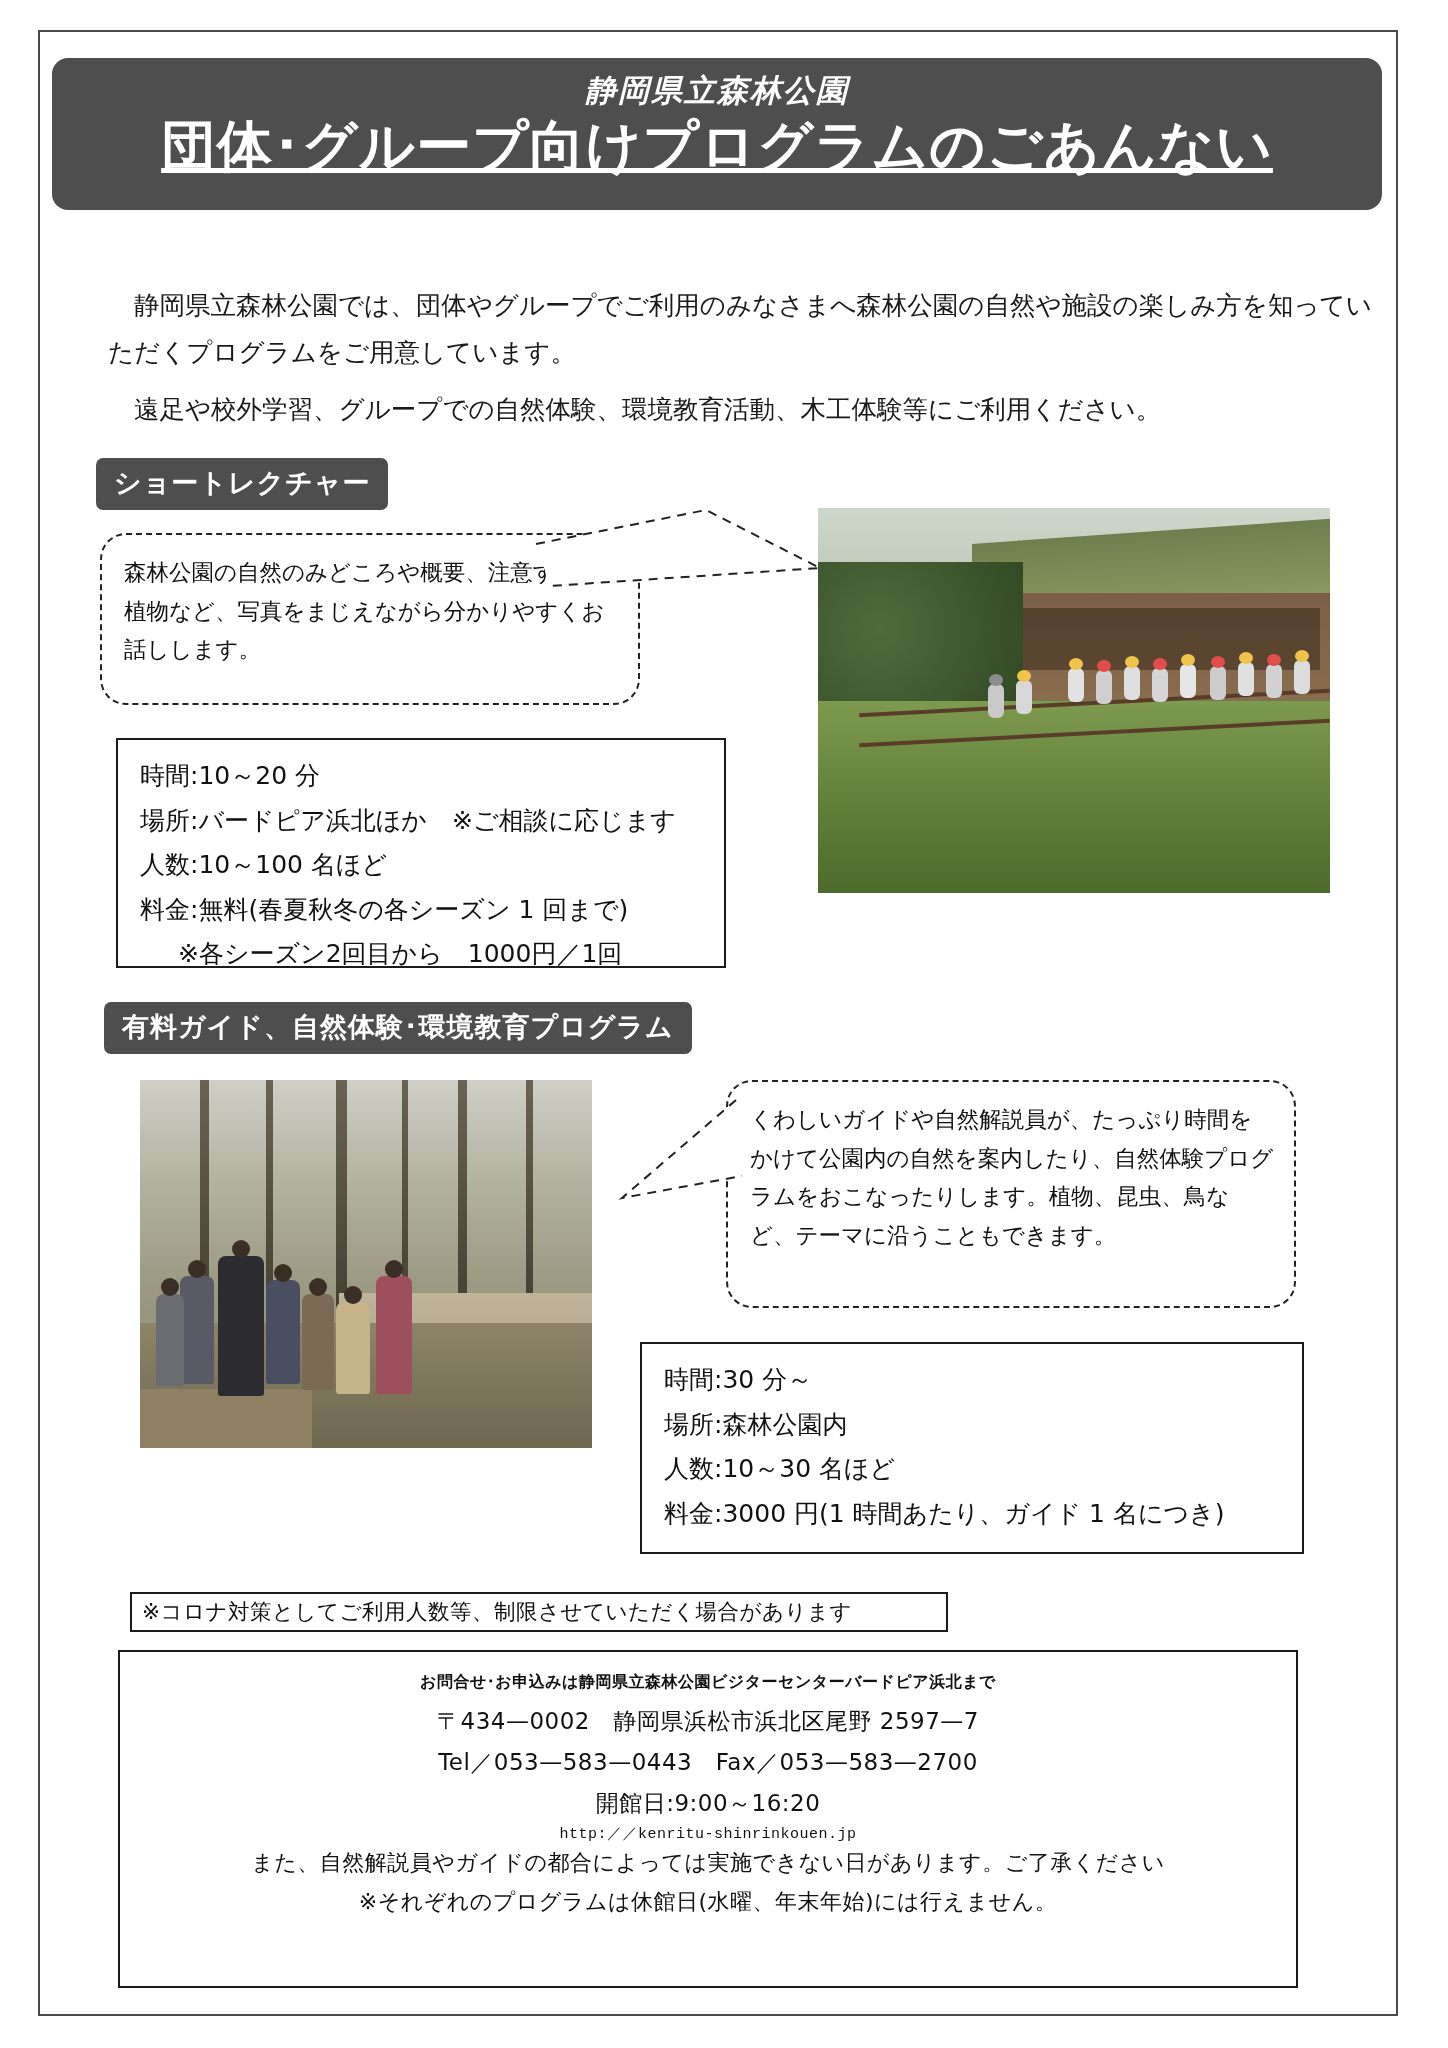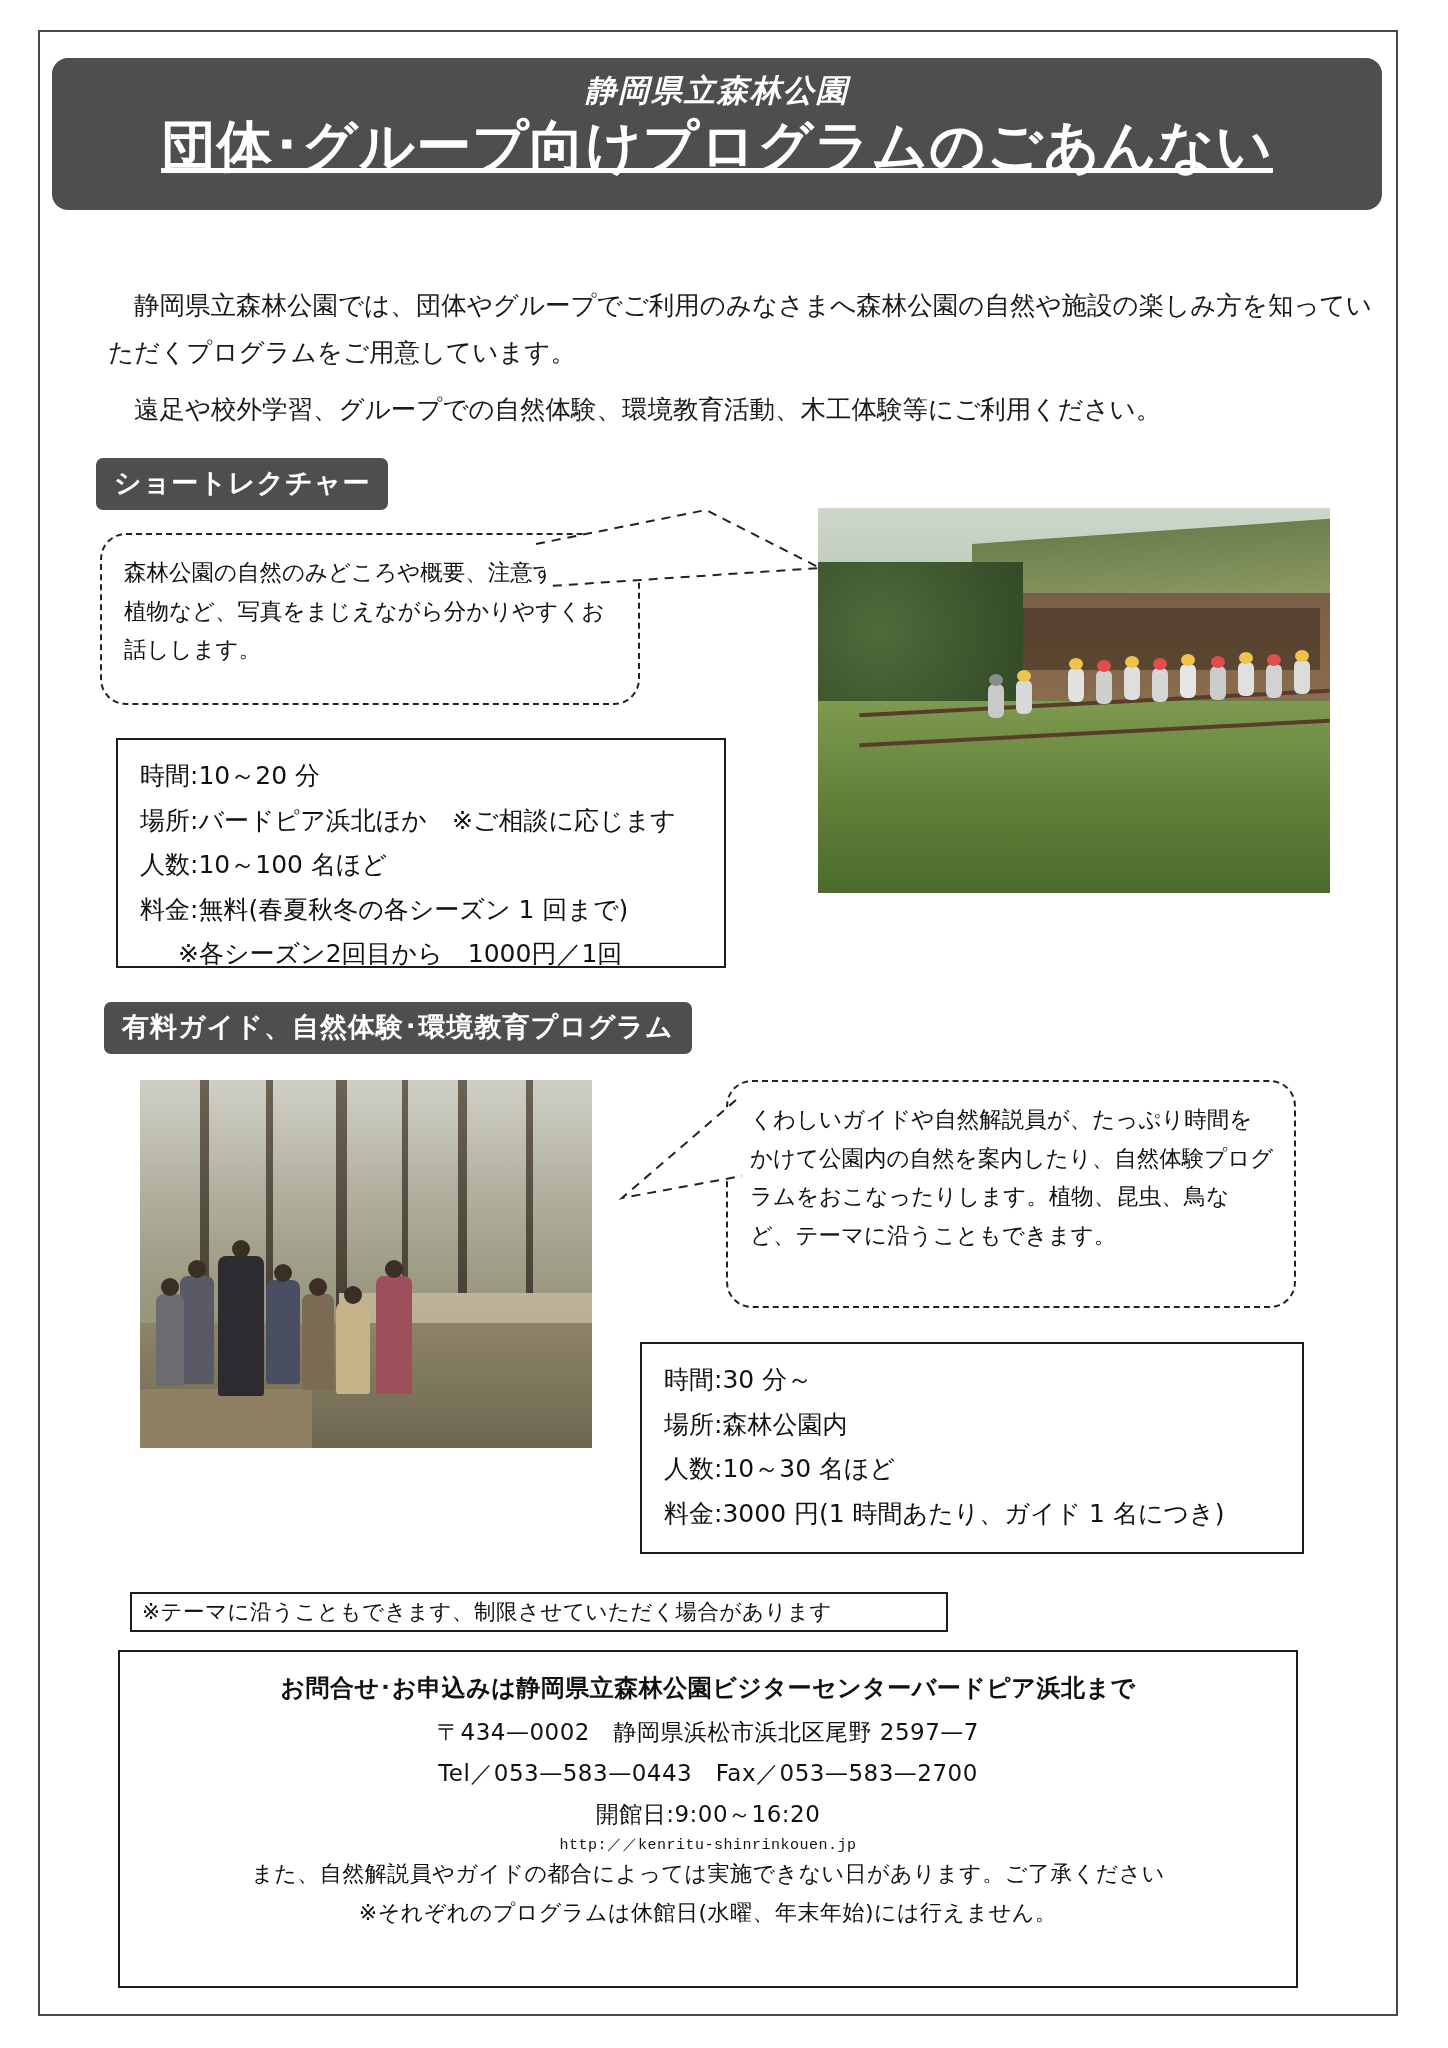--- a/index.html
+++ b/index.html
@@ -259,21 +259,21 @@
     top: 1650px;
     width: 1180px;
     height: 338px;
     border: 2px solid #1b1b1b;
     box-sizing: border-box;
     text-align: center;
     padding-top: 20px;
     color: #111;
   }
   .contact-title {
-    font-size: 24px;
+    font-size: 16px;
     font-weight: bold;
     margin-bottom: 8px;
     letter-spacing: 0.5px;
   }
   .contact-line {
     font-size: 23px;
     line-height: 1.78;
     letter-spacing: 0.5px;
   }
   .contact-line.small { font-size: 22px; }
@@ -398,21 +398,21 @@
     <polyline points="126,10 12,108 132,86" fill="#ffffff" stroke="#222" stroke-width="2" stroke-dasharray="9,7"></polyline>
   </svg>
 
   <div class="info-box" id="info-guide">
     <div>時間:30 分～</div>
     <div>場所:森林公園内</div>
     <div>人数:10～30 名ほど</div>
     <div>料金:3000 円(1 時間あたり、ガイド 1 名につき)</div>
   </div>
 
-  <div class="corona-note">※テーマに沿うこともできます、制限させていただく場合があります</div>
+  <div class="corona-note">※コロナ対策としてご利用人数等、制限させていただく場合があります</div>
 
   <div class="contact-box">
     <div class="contact-title">お問合せ･お申込みは静岡県立森林公園ビジターセンターバードピア浜北まで</div>
     <div class="contact-line">〒434—0002　静岡県浜松市浜北区尾野 2597—7</div>
     <div class="contact-line">Tel／053—583—0443　Fax／053—583—2700</div>
     <div class="contact-line">開館日:9:00～16:20</div>
     <div class="contact-url">http:／／kenritu-shinrinkouen.jp</div>
     <div class="contact-line small">また、自然解説員やガイドの都合によっては実施できない日があります。ご了承ください</div>
     <div class="contact-line small">※それぞれのプログラムは休館日(水曜、年末年始)には行えません。</div>
   </div>

